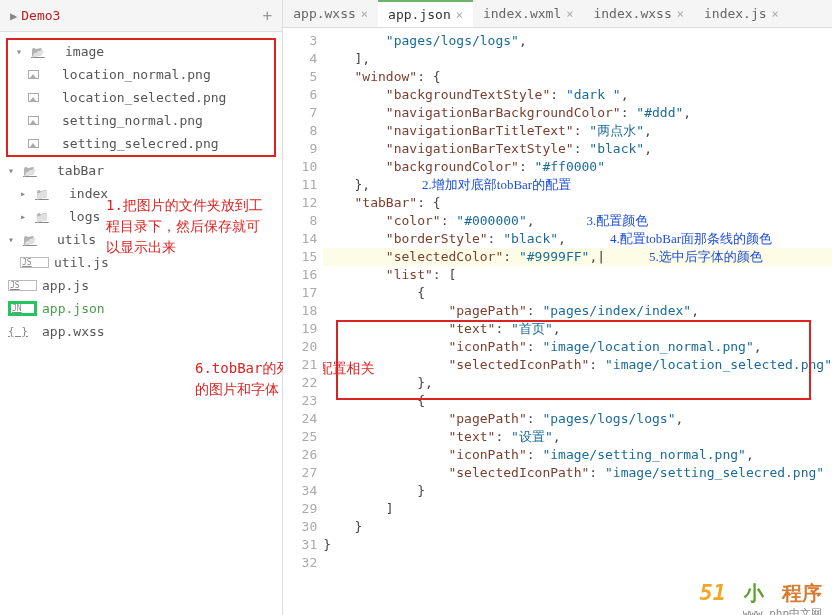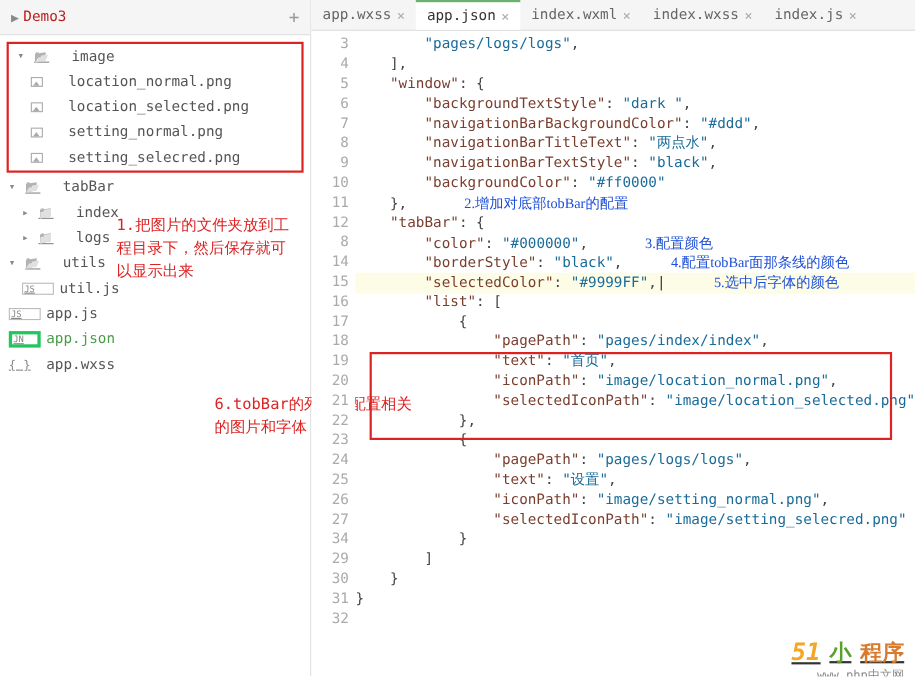--- a/index.html
+++ b/index.html
@@ -26,21 +26,21 @@
     .gutter { width: 40px; text-align: right; color: #aaa; padding: 4px 6px 4px 0; line-height: 18px; background: #fff; }
     .gutter div { height: 18px; }
     .code { flex: 1; padding: 4px 0; line-height: 18px; white-space: pre; position: relative; }
     .code-line { height: 18px; position: relative; }
     .c-key { color: #7a3e2e; }
     .c-str { color: #1a6b99; }
     .c-pun { color: #444; }
     .inline-ann { color: #1d4ed8; font-family: "Microsoft YaHei"; margin-left: 44px; }
     .hl-line { background: #fdfde7; display: inline-block; width: 100%; }
     .code-box { position: absolute; border: 2px solid #d22; pointer-events: none; }
-    .watermark { position: absolute; right: 10px; bottom: 8px; display: flex; align-items: baseline; gap: 8px; pointer-events: none; text-decoration: underline; }
+    .watermark { position: absolute; right: 10px; bottom: 8px; display: flex; align-items: baseline; gap: 18px; pointer-events: none; }
     .wm-51 { color: #f5a623; font-weight: bold; font-size: 22px; font-style: italic; }
     .wm-text { color: #5aa02c; font-size: 20px; font-weight: bold; }
     .wm-sub { position: absolute; right: 10px; bottom: -6px; color: #888; font-size: 11px; }
     .icon-folder::before { content: "📁"; filter: grayscale(1); font-size: 11px; }
     .icon-folder-open::before { content: "📂"; filter: grayscale(1); font-size: 11px; }
     .icon-img { border: 1px solid #aaa; width: 11px; height: 9px; display: inline-block; position: relative; }
     .icon-img::after { content: ""; position: absolute; bottom: 0; left: 1px; border-left: 3px solid transparent; border-right: 3px solid transparent; border-bottom: 4px solid #aaa; }
     .icon-js { border: 1px solid #bbb; font-size: 8px; padding: 0 1px; color: #888; }
     .icon-json { border: 3px solid #22c55e; font-size: 8px; padding: 0 1px; color: #6cb26c; }
     .icon-wxss { color: #888; font-size: 11px; }

